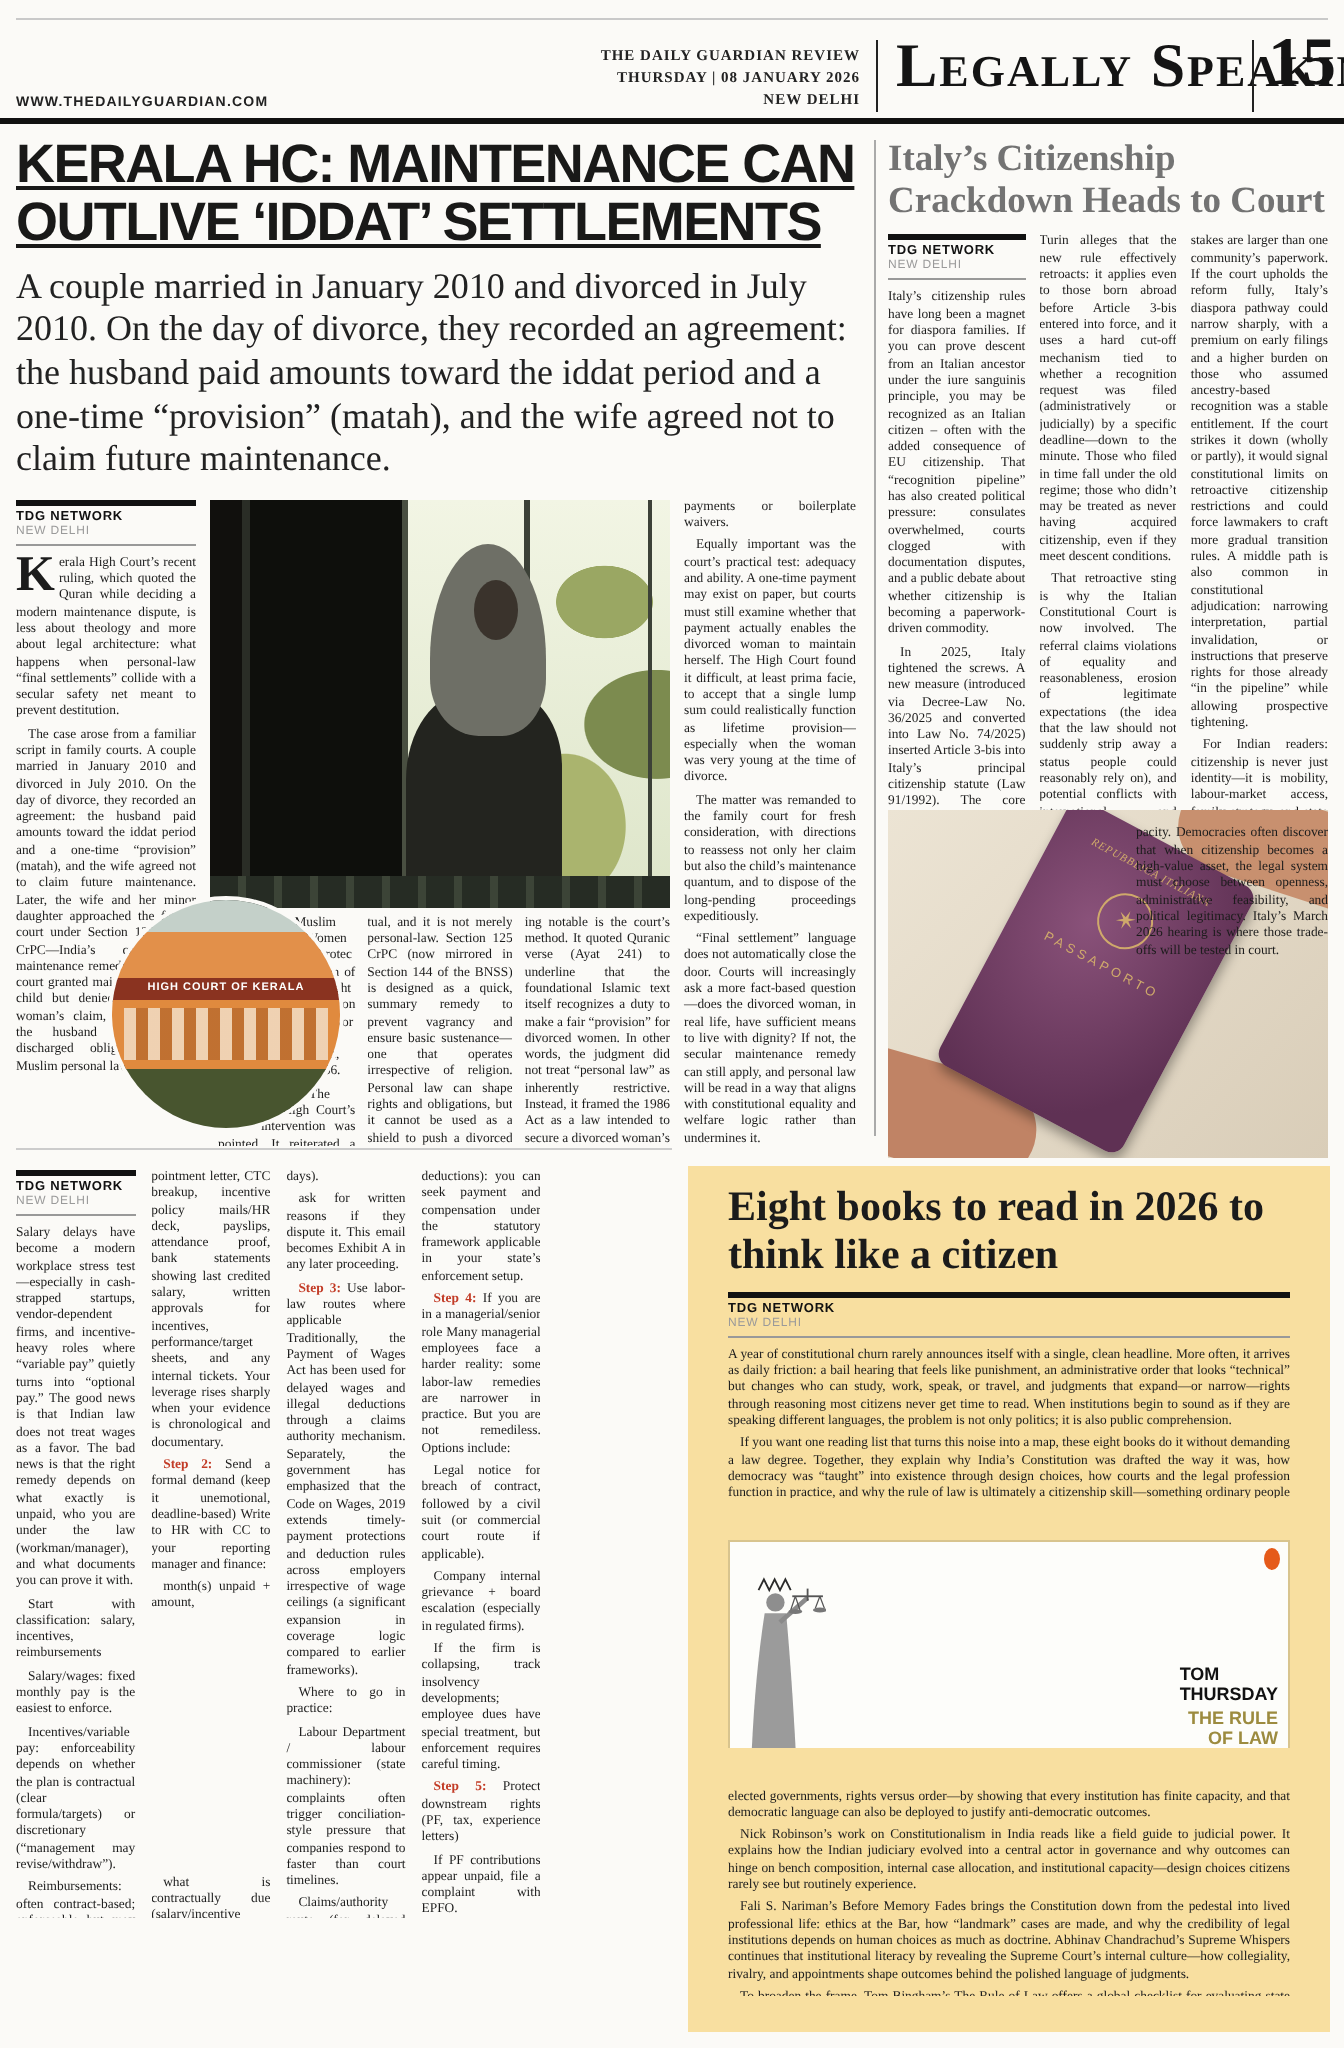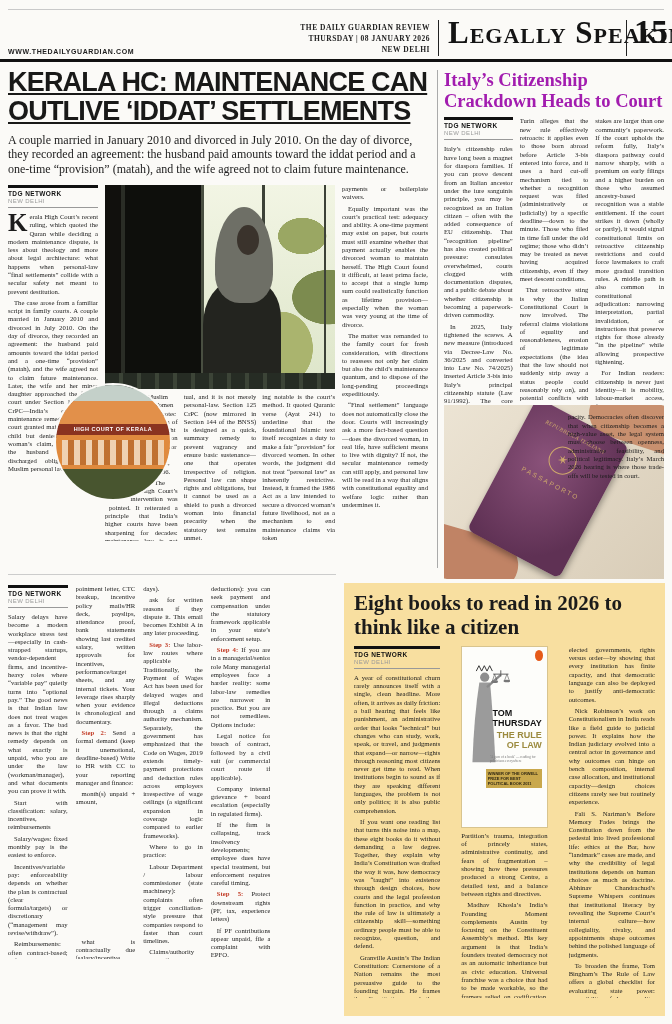--- a/index.html
+++ b/index.html
@@ -18,21 +18,21 @@
   
   .byline{border-top:3px solid #111;border-bottom:1px solid #999;padding:2px 0 3px;margin-bottom:5px;}
   .byline .ag{display:block;font:bold 6.5px "Liberation Sans",sans-serif;letter-spacing:.4px;color:#111;}
   .byline .city{display:block;font:6px "Liberation Sans",sans-serif;letter-spacing:.4px;color:#9a9a9a;margin-top:1px;}
   .bt p{margin:0 0 3px;font-size:6.7px;line-height:1.24;text-align:justify;overflow-wrap:break-word;}
   .bt p.ind{text-indent:6px;}
   .step{color:#c23b26;font-weight:bold;}
   
   #kerala{position:absolute;left:8px;top:68px;width:424px;height:505px;overflow:hidden;}
   #kerala h1{margin:0;font:800 27px "Liberation Sans",sans-serif;letter-spacing:-.8px;line-height:1.07;color:#191918;text-decoration:underline;}
-  #kerala .deck{margin-top:7px;font-size:12px;line-height:1.2;color:#222;text-align:left;}
+  #kerala .deck{margin-top:7px;font-size:18px;line-height:1.2;color:#222;text-align:left;}
   .k-body{position:relative;margin-top:9px;height:356px;display:flex;gap:7px;overflow:hidden;}
   .k-c1{width:90px;flex:none;}
   .k-mid{width:230px;flex:none;display:flex;flex-direction:column;}
   .k-c5{width:86px;flex:none;}
   .k-midcols{display:flex;gap:6px;margin-top:4px;flex:1;overflow:hidden;}
   .k-midcols>div{flex:1;overflow:hidden;}
   .circle-spacer{float:left;width:62px;height:112px;shape-outside:circle(64px at -8px 48px);}
   
   .photo-window{position:relative;width:230px;height:204px;flex:none;background:linear-gradient(90deg,#11100d 0 16px,#2a2d26 16px 20px,#0e0f0c 20px 96px,#494f41 96px 99px,#e6ecd8 99px);overflow:hidden;}
   .pw-green{position:absolute;left:99px;top:0;right:0;bottom:0;background:
@@ -49,42 +49,42 @@
   .pw-sill{position:absolute;left:0;right:0;bottom:0;height:16px;background:repeating-linear-gradient(90deg,#262c24 0 14px,#3c4437 14px 18px);}
   
   .court-circle{position:absolute;left:48px;top:200px;width:114px;height:114px;border-radius:50%;overflow:hidden;z-index:3;box-shadow:0 0 0 2px #fbfaf7;background:linear-gradient(#c4d0c9 0 14%,#e2904a 14% 34%,#8a3320 34% 44%,#e08a3e 44% 74%,#48552f 74%);}
   .cc-sign{position:absolute;left:0;right:0;top:36%;text-align:center;font:bold 5.5px "Liberation Sans",sans-serif;letter-spacing:.5px;color:#fff;}
   .cc-arches{position:absolute;left:6px;right:6px;top:48%;height:22%;background:repeating-linear-gradient(90deg,#f3e3cf 0 6px,#b86a2e 6px 12px);opacity:.8;}
   
   #vdiv{position:absolute;left:437px;top:70px;width:1px;height:498px;background:#aaa;}
   #hline-emp{position:absolute;left:8px;top:574px;width:328px;height:1px;background:#ccc;}
   
   #italy{position:absolute;left:444px;top:70px;width:220px;height:512px;overflow:hidden;}
-  #italy h2{margin:0;font:bold 18.5px "Liberation Serif",serif;line-height:1.12;color:#a21caf;}
+  #italy h2{margin:0;font:bold 18.5px "Liberation Serif",serif;line-height:1.12;color:#737373;}
   .it-body{position:relative;margin-top:6px;height:462px;display:flex;gap:7px;overflow:hidden;}
   .it-body>div{flex:1;overflow:hidden;}
   .passport-photo{position:absolute;left:0;top:288px;width:220px;height:174px;z-index:3;background:linear-gradient(135deg,#ece4d4,#d9cdb8);overflow:hidden;}
   .pp-hand-tr{position:absolute;right:-14px;top:-8px;width:90px;height:46px;background:#c8906f;border-radius:30px 0 0 30px;transform:rotate(18deg);}
   .pp-hand-bl{position:absolute;left:-20px;bottom:-6px;width:95px;height:52px;background:#c08365;border-radius:0 34px 34px 0;transform:rotate(16deg);}
   .pp-book{position:absolute;left:52px;top:8px;width:104px;height:150px;background:radial-gradient(80px 100px at 35% 35%,#8a527a,#5f3154);border-radius:7px;transform:rotate(28deg);box-shadow:2px 3px 6px rgba(0,0,0,.35);color:#cfa96b;text-align:center;}
   .pp-t1{font:italic 5.5px "Liberation Serif",serif;margin-top:14px;letter-spacing:.5px;}
   .pp-emb{width:26px;height:26px;margin:10px auto 8px;border:1px solid #cfa96b;border-radius:50%;font-size:13px;line-height:25px;}
   .pp-t2{font:6.5px "Liberation Sans",sans-serif;letter-spacing:2px;}
   .it-tail{position:absolute;right:0;top:296px;width:96px;z-index:4;font-size:6.7px;line-height:1.24;text-align:justify;}
   
   #employer{position:absolute;left:8px;top:578px;width:330px;height:440px;overflow:hidden;}
   #employer h2{margin:0;font:bold 22px "Liberation Serif",serif;line-height:1.12;letter-spacing:-.2px;color:#161616;}
   .emp-body{position:relative;margin-top:7px;height:374px;display:flex;gap:8px;overflow:hidden;}
   .emp-body>div{flex:1;overflow:hidden;position:relative;z-index:2;}
   .ph-gap{height:128px;}
   .man-photo{position:absolute;left:58px;top:108px;width:168px;height:280px;z-index:1;}
   
-  #books{position:absolute;left:344px;top:583px;width:321px;height:433px;background:#f8dfa0;overflow:hidden;padding:9px 10px;box-sizing:border-box;}
+  #books{position:absolute;left:344px;top:583px;width:321px;height:433px;background:#f8dfa0;overflow:hidden;padding:9px 20px;box-sizing:border-box;}
   #books h2{margin:0;font:bold 21px "Liberation Serif",serif;line-height:1.14;color:#1b1b1b;}
-  .bk-body{margin-top:6px;display:flex;gap:21px;height:352px;overflow:hidden;}
+  .bk-body{margin-top:6px;display:flex;gap:21px;height:352px;overflow:hidden;flex-direction:column;}
   .bk-body>div{flex:1;overflow:hidden;}
   .book-cover{position:relative;width:100%;height:182px;background:#fdfdfa;border:1px solid #d8c48e;box-sizing:border-box;margin-bottom:4px;}
   .bc-penguin{position:absolute;right:4px;top:3px;width:8px;height:11px;background:#e55a19;border-radius:50%;}
   .bc-statue{position:absolute;left:2px;top:2px;height:130px;}
   .bc-author{position:absolute;right:5px;top:62px;text-align:left;font:bold 9px "Liberation Sans",sans-serif;line-height:1.1;color:#111;}
   .bc-title{position:absolute;right:5px;top:84px;text-align:right;font:bold 9px "Liberation Sans",sans-serif;line-height:1.1;color:#9c8b3f;}
   .bc-quote{position:absolute;right:5px;top:108px;width:52px;font-size:3.5px;color:#777;line-height:1.3;text-align:left;}
   .bc-award{position:absolute;right:5px;top:122px;width:52px;background:#c9a84c;color:#2f2712;font:bold 4px "Liberation Sans",sans-serif;padding:2px;line-height:1.3;}
 </style>
 </head>

